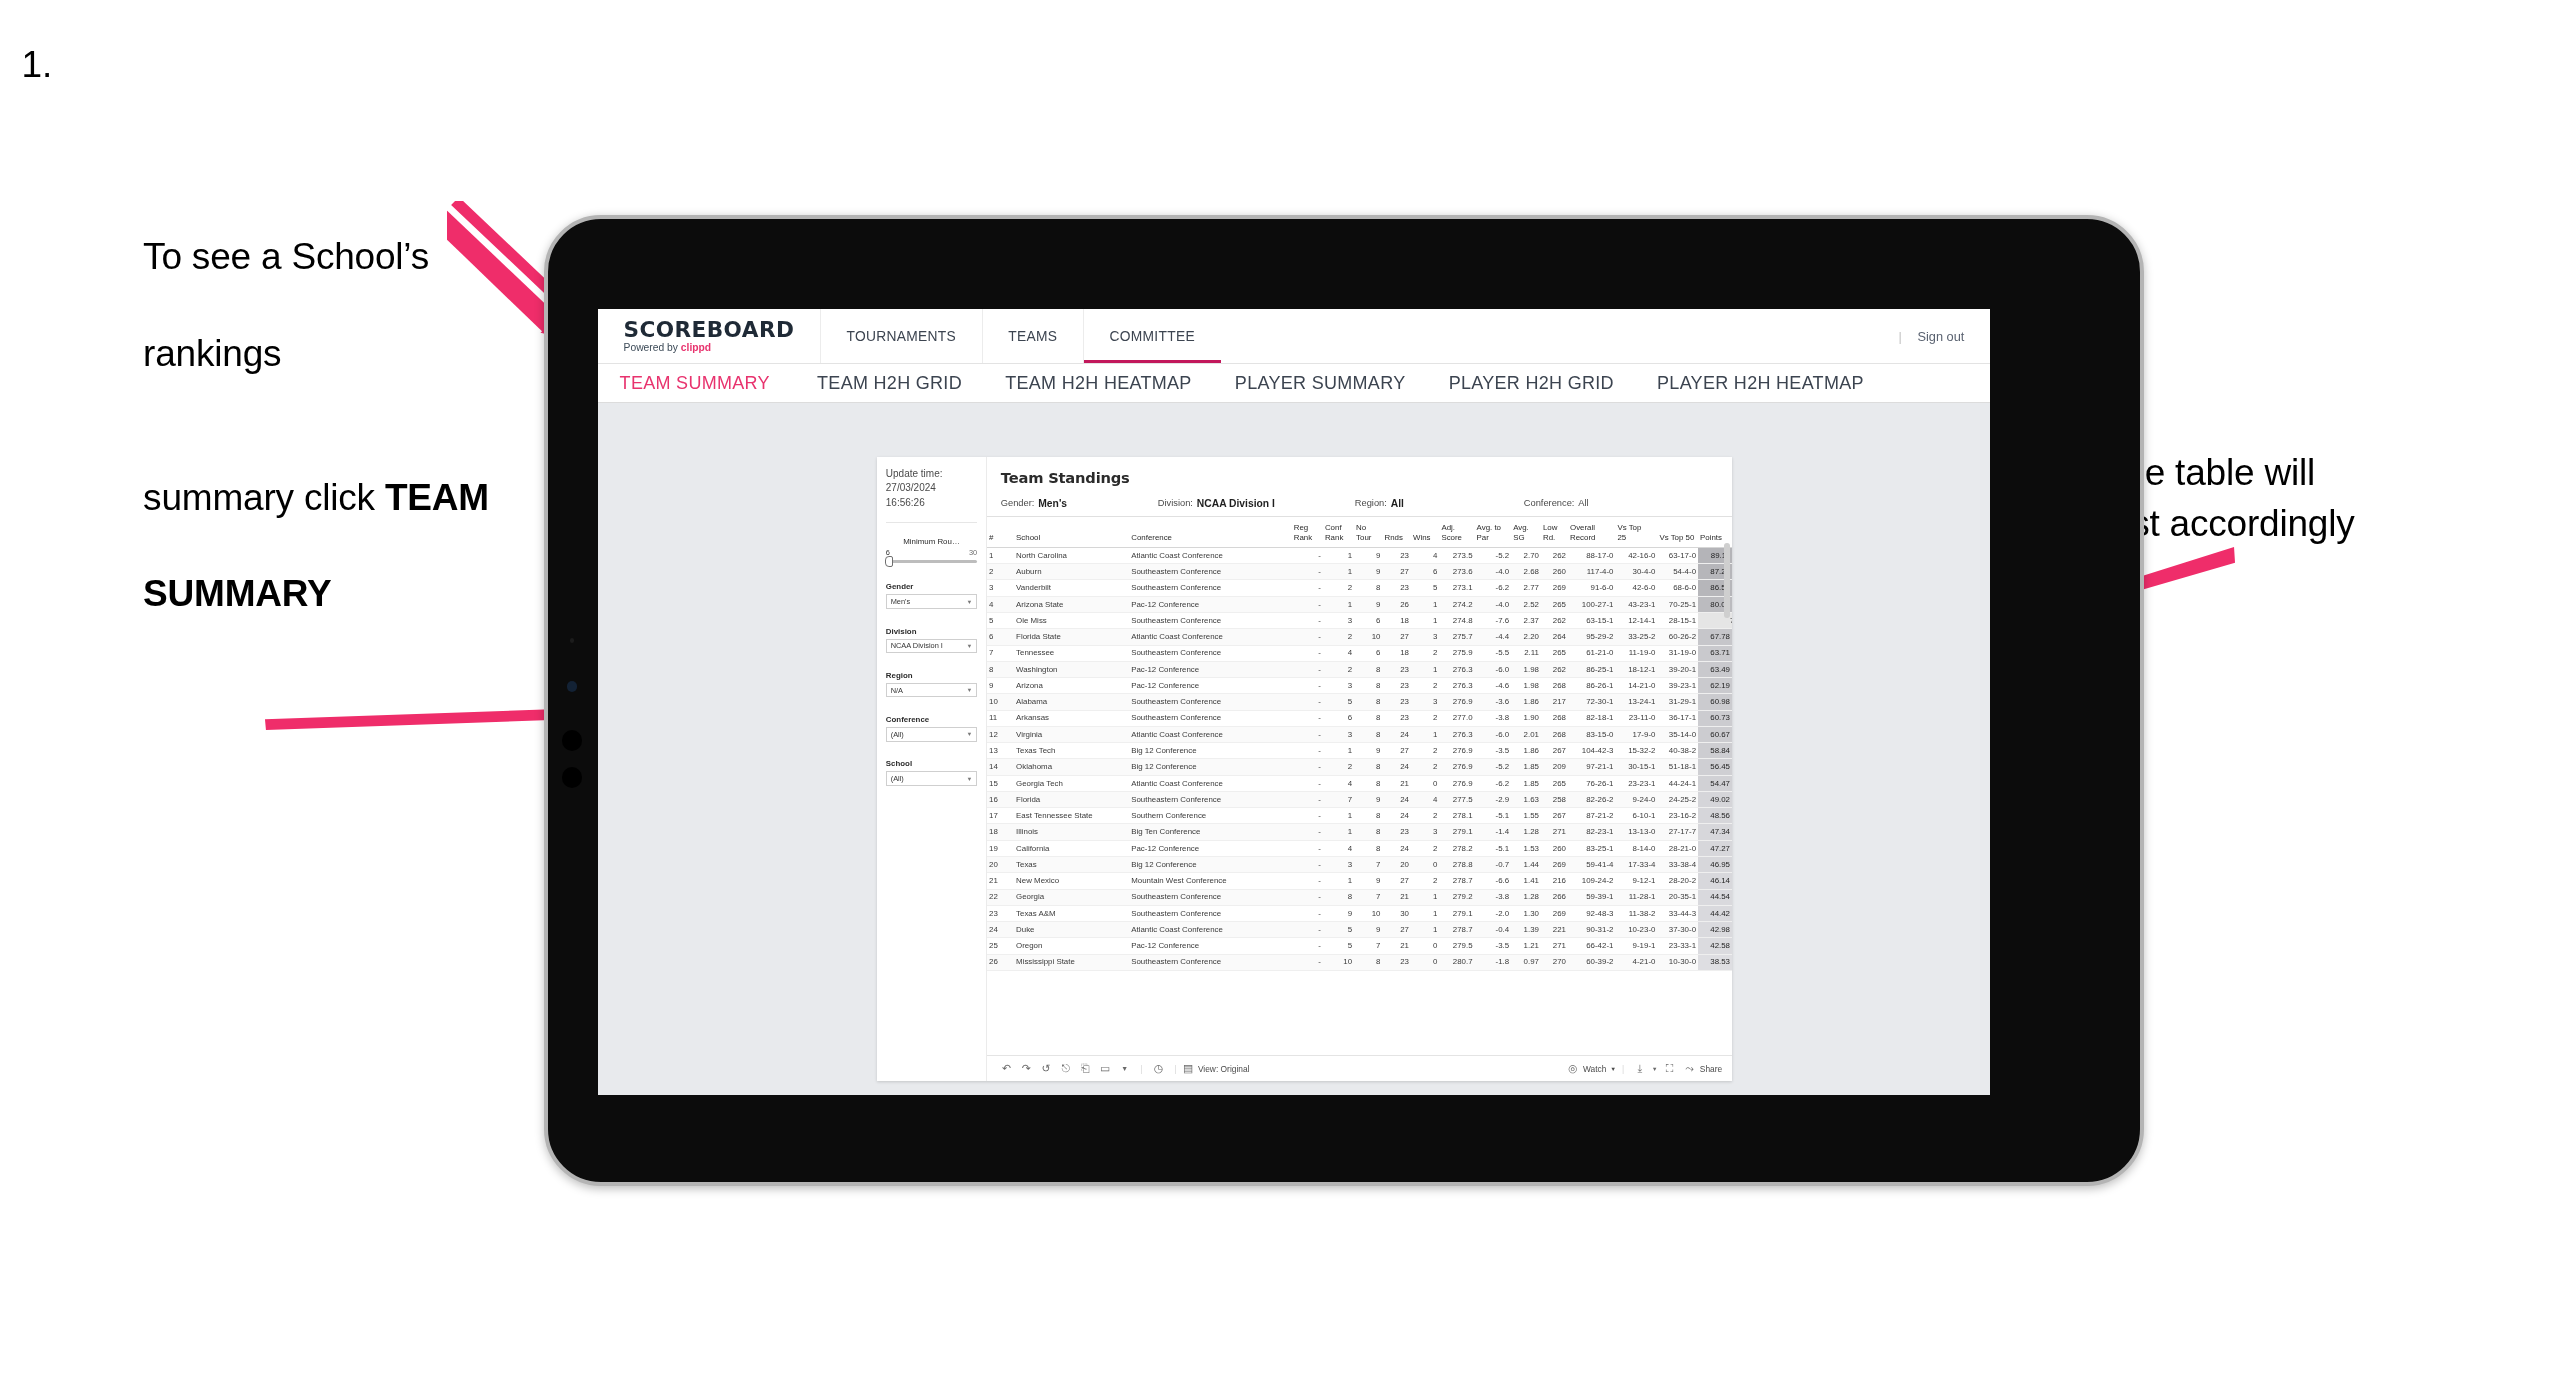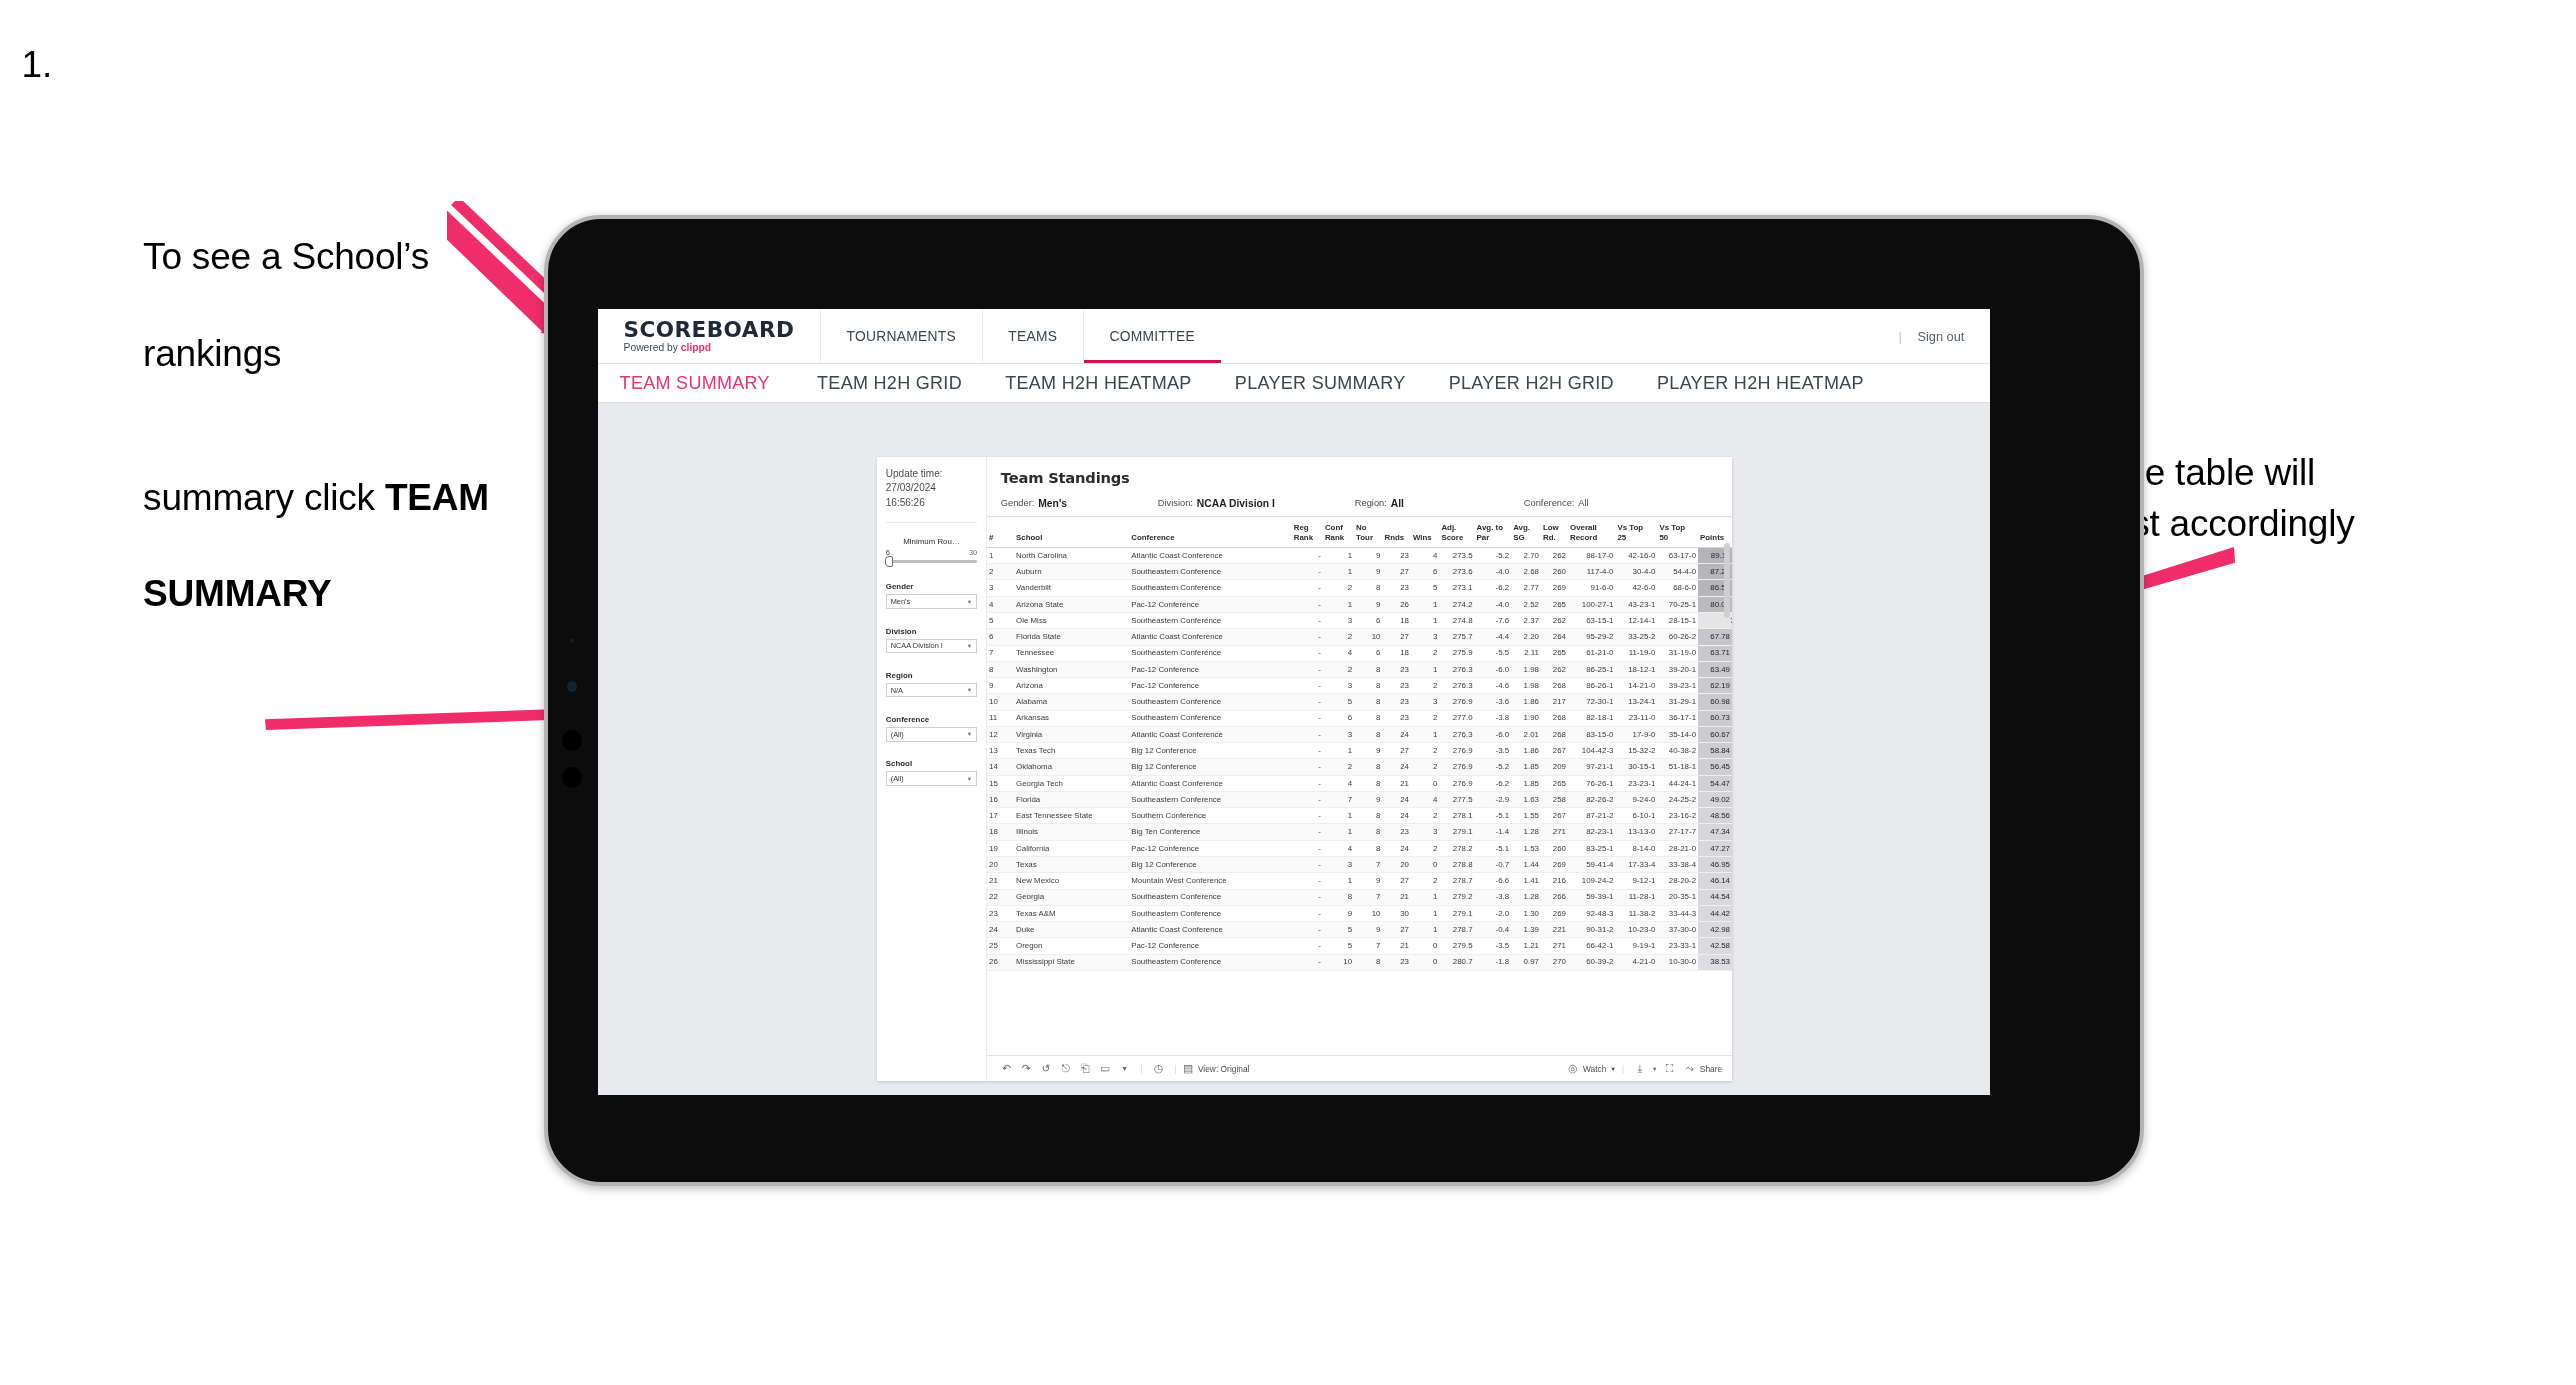--- a/index.html
+++ b/index.html
@@ -151,21 +151,21 @@
   #metarow { display:flex; margin-top: 11.8px; font-size: 9.3px; color:#4a4a4a; }
   #metarow .m { display:flex; gap:3.9px; }
   #metarow .m b { color:#1f1f1f; font-weight:700; font-size:10.3px; }
   #metarow .m:nth-child(1) { width: 157px; }
   #metarow .m:nth-child(2) { width: 197px; }
   #metarow .m:nth-child(3) { width: 169px; }
 
   #tscroll { flex:1; overflow:hidden; position:relative; border-top:1px solid #e0e0e0;}
   table.standings { border-collapse: collapse; width: 100%; table-layout: fixed; }
   table.standings th {
-    font-size: 7.9px; font-weight:700; color:#2b2b2b;
+    font-size: 7.9px; font-weight:400; color:#2b2b2b;
     text-align:left; vertical-align:bottom;
     padding: 5.9px 2px 4.9px 2px; line-height:1.18;
     border-bottom: 1px solid #d6d6d6;
     background:#fff;
   }
   table.standings td {
     font-size: 7.9px; color:#3a3a3a;
     padding: 2.9px 2px; line-height:1.2;
     border-bottom: 1px solid #efefef;
     white-space: nowrap; overflow:hidden;

